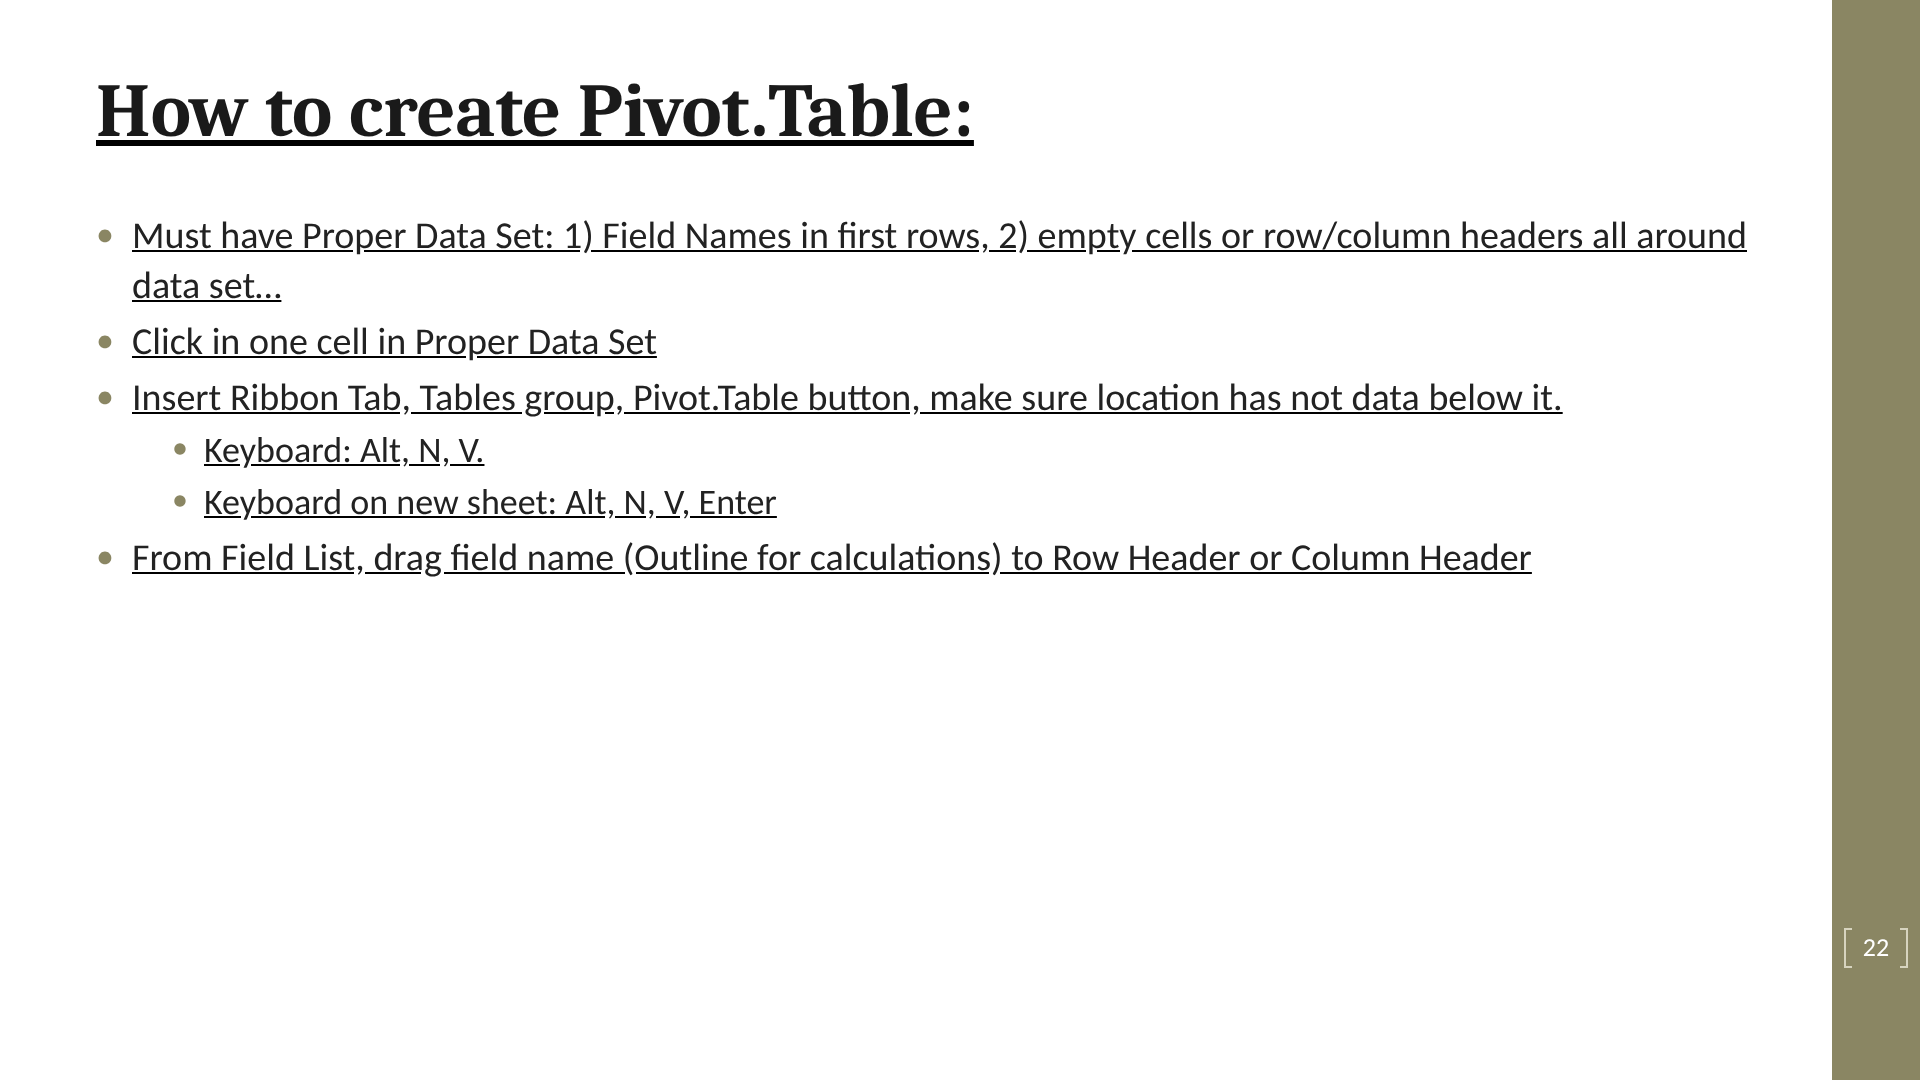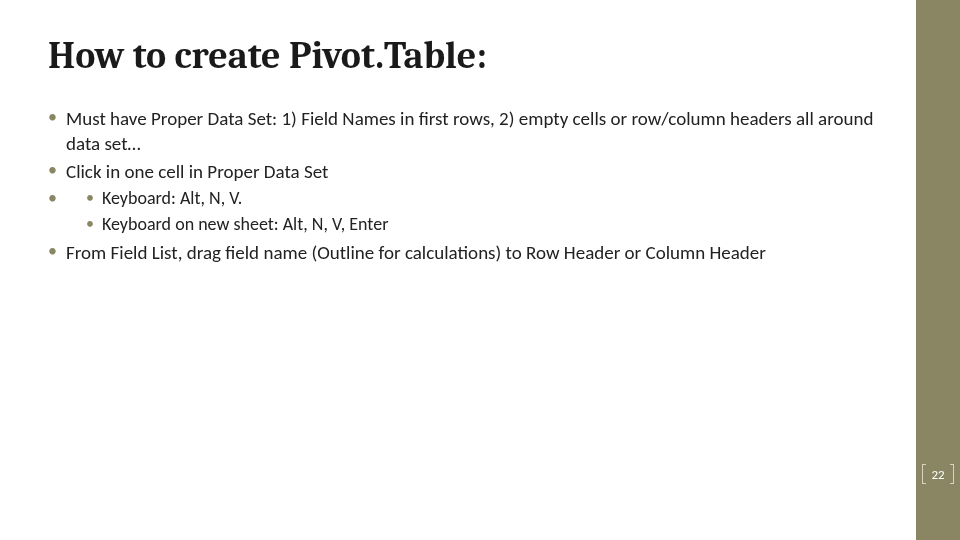--- a/index.html
+++ b/index.html
@@ -23,20 +23,21 @@
     height: 540px;
     background: #8a8663;
   }
   .content {
     position: absolute;
     left: 0;
     top: 0;
     width: 916px;
     height: 540px;
     padding: 36px 20px 0 48px;
+    text-decoration: underline;
   }
   .title {
     font-family: "Cambria", "Georgia", serif;
     font-weight: 700;
     font-size: 38px;
     color: #1a1a1a;
     line-height: 1.1;
     margin-bottom: 28px;
   }
   ul.lvl1 {
@@ -122,20 +123,21 @@
     <h1 class="title">How to create Pivot.Table:</h1>
 
     <ul class="lvl1">
       <li>
         <span>Must have Proper Data Set: 1) Field Names in first rows, 2) empty cells or row/column headers all around data set…</span>
       </li>
       <li>
         <span>Click in one cell in Proper Data Set</span>
       </li>
       <li>
+        <span>Insert Ribbon Tab, Tables group, Pivot.Table button, make sure location has not data below it.</span>
         <ul class="lvl2">
           <li>
             <span>Keyboard: Alt, N, V.</span>
           </li>
           <li>
             <span>Keyboard on new sheet: Alt, N, V, Enter</span>
           </li>
         </ul>
       </li>
       <li>

